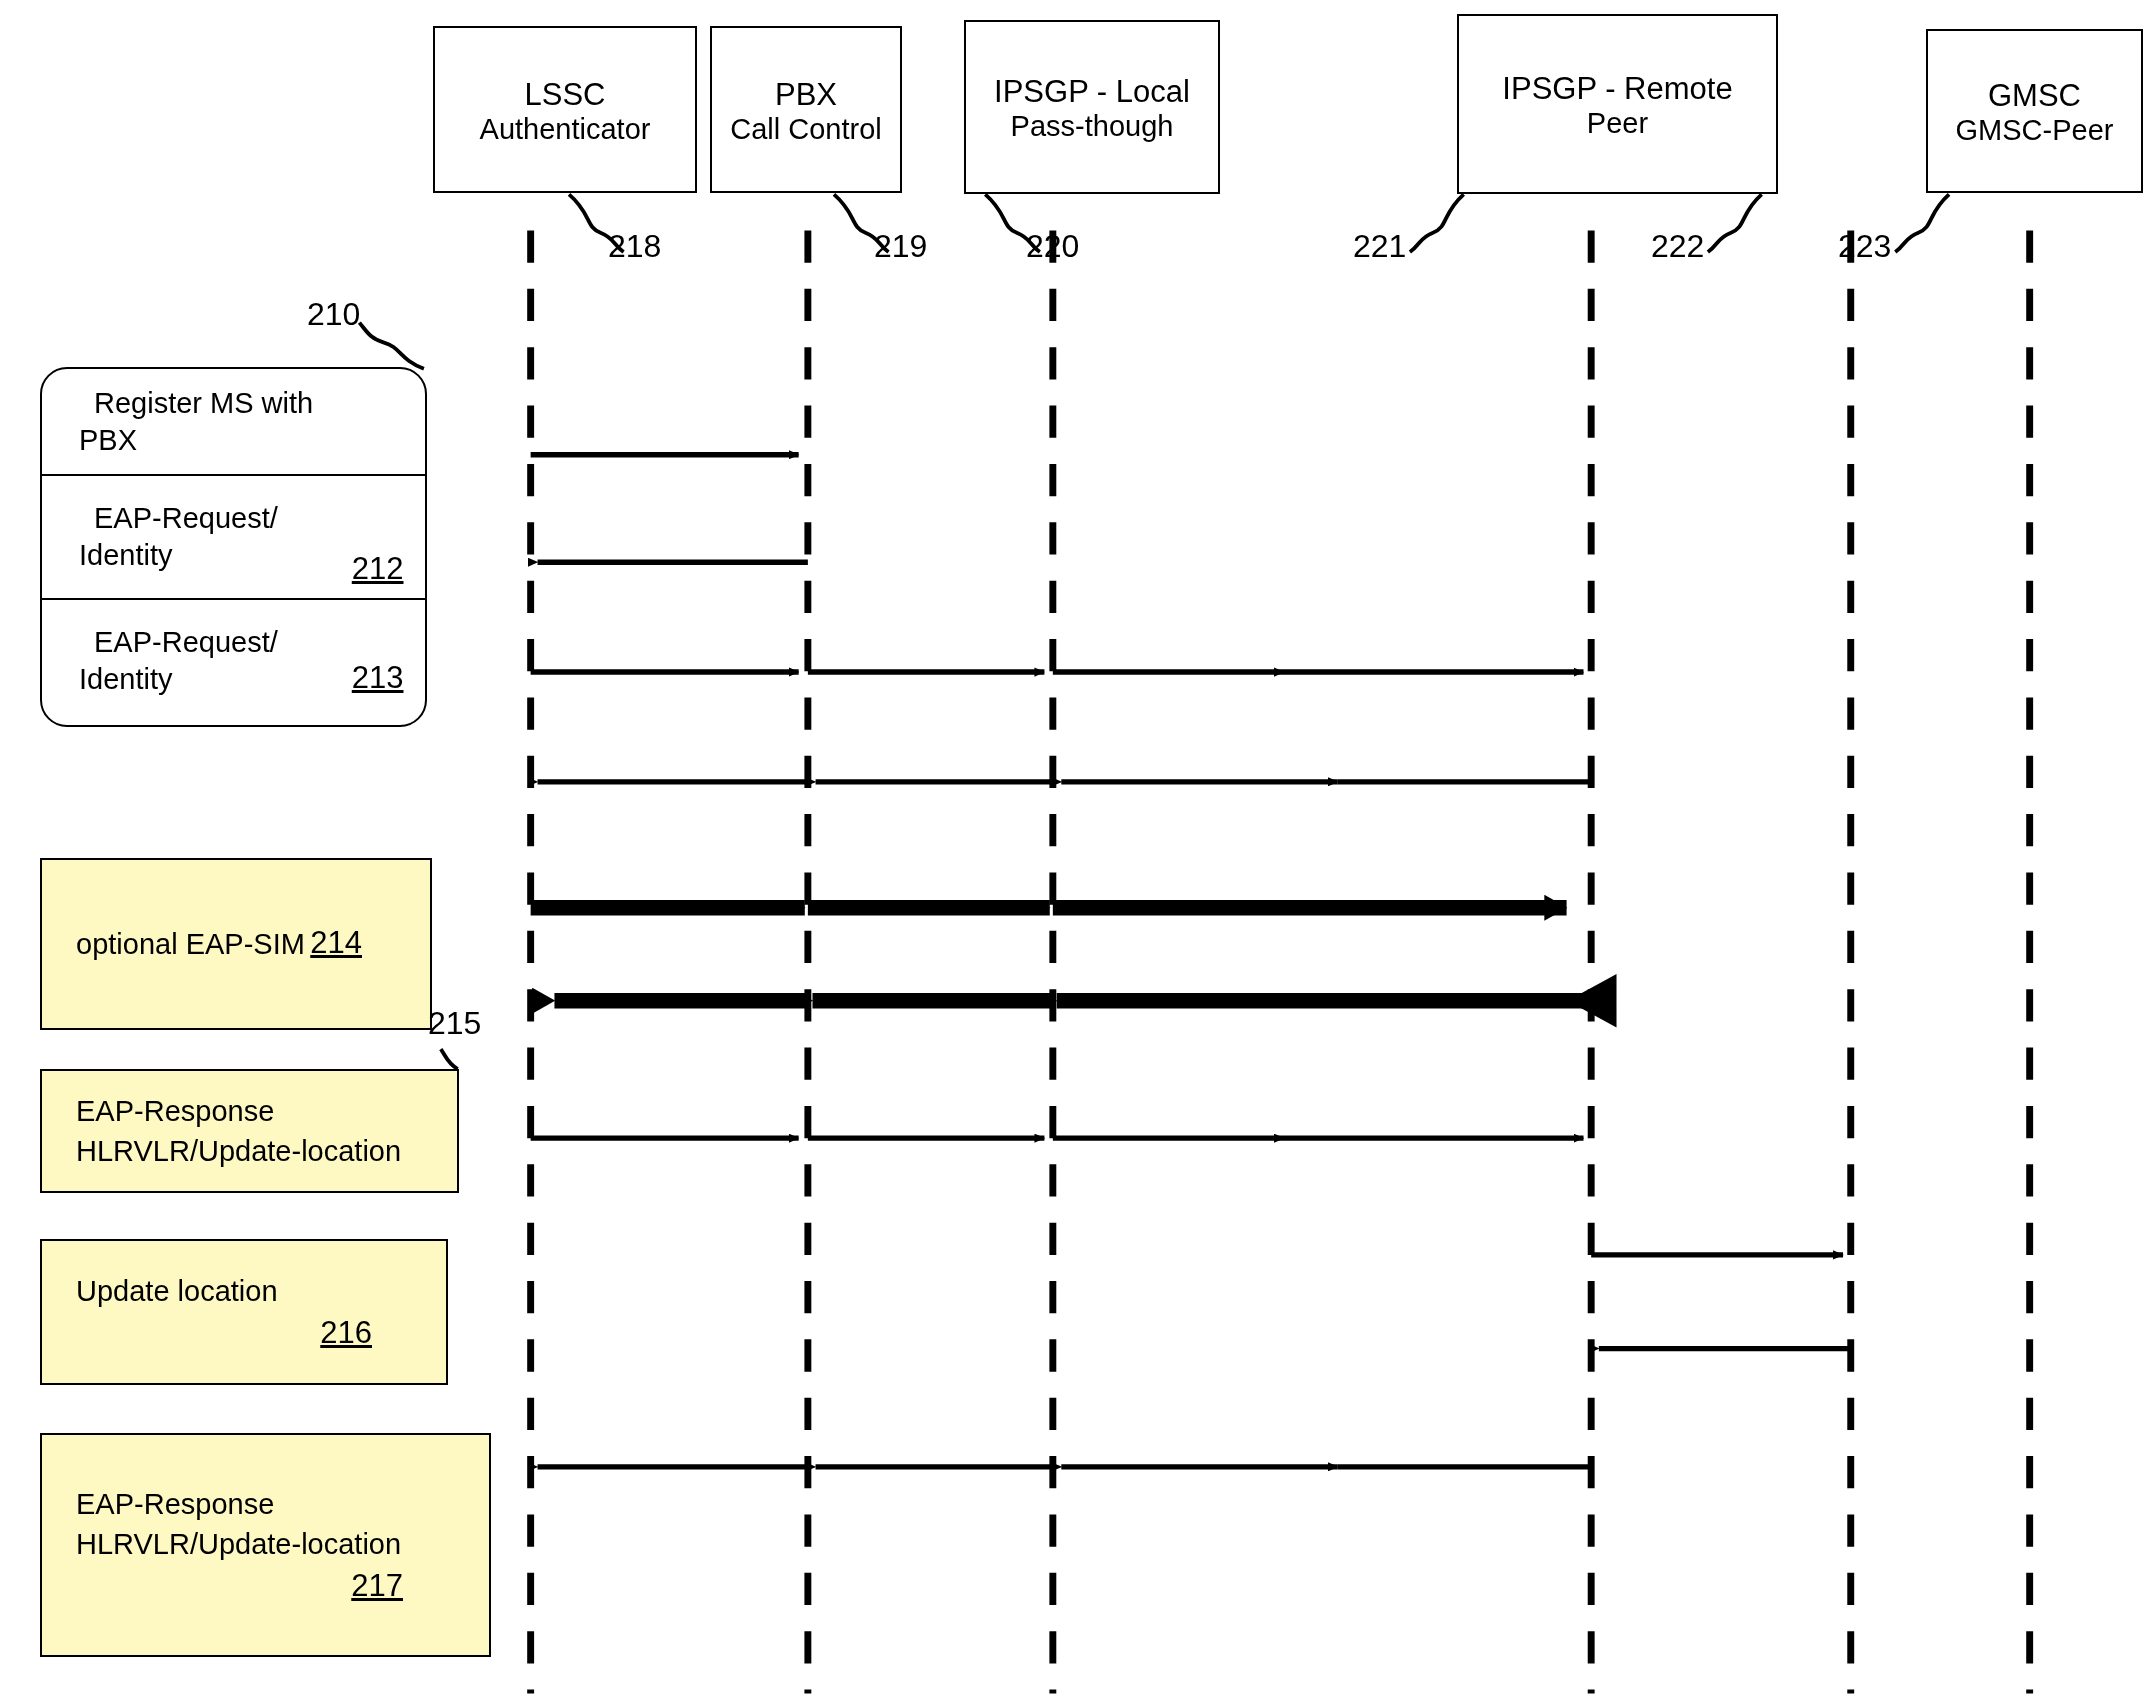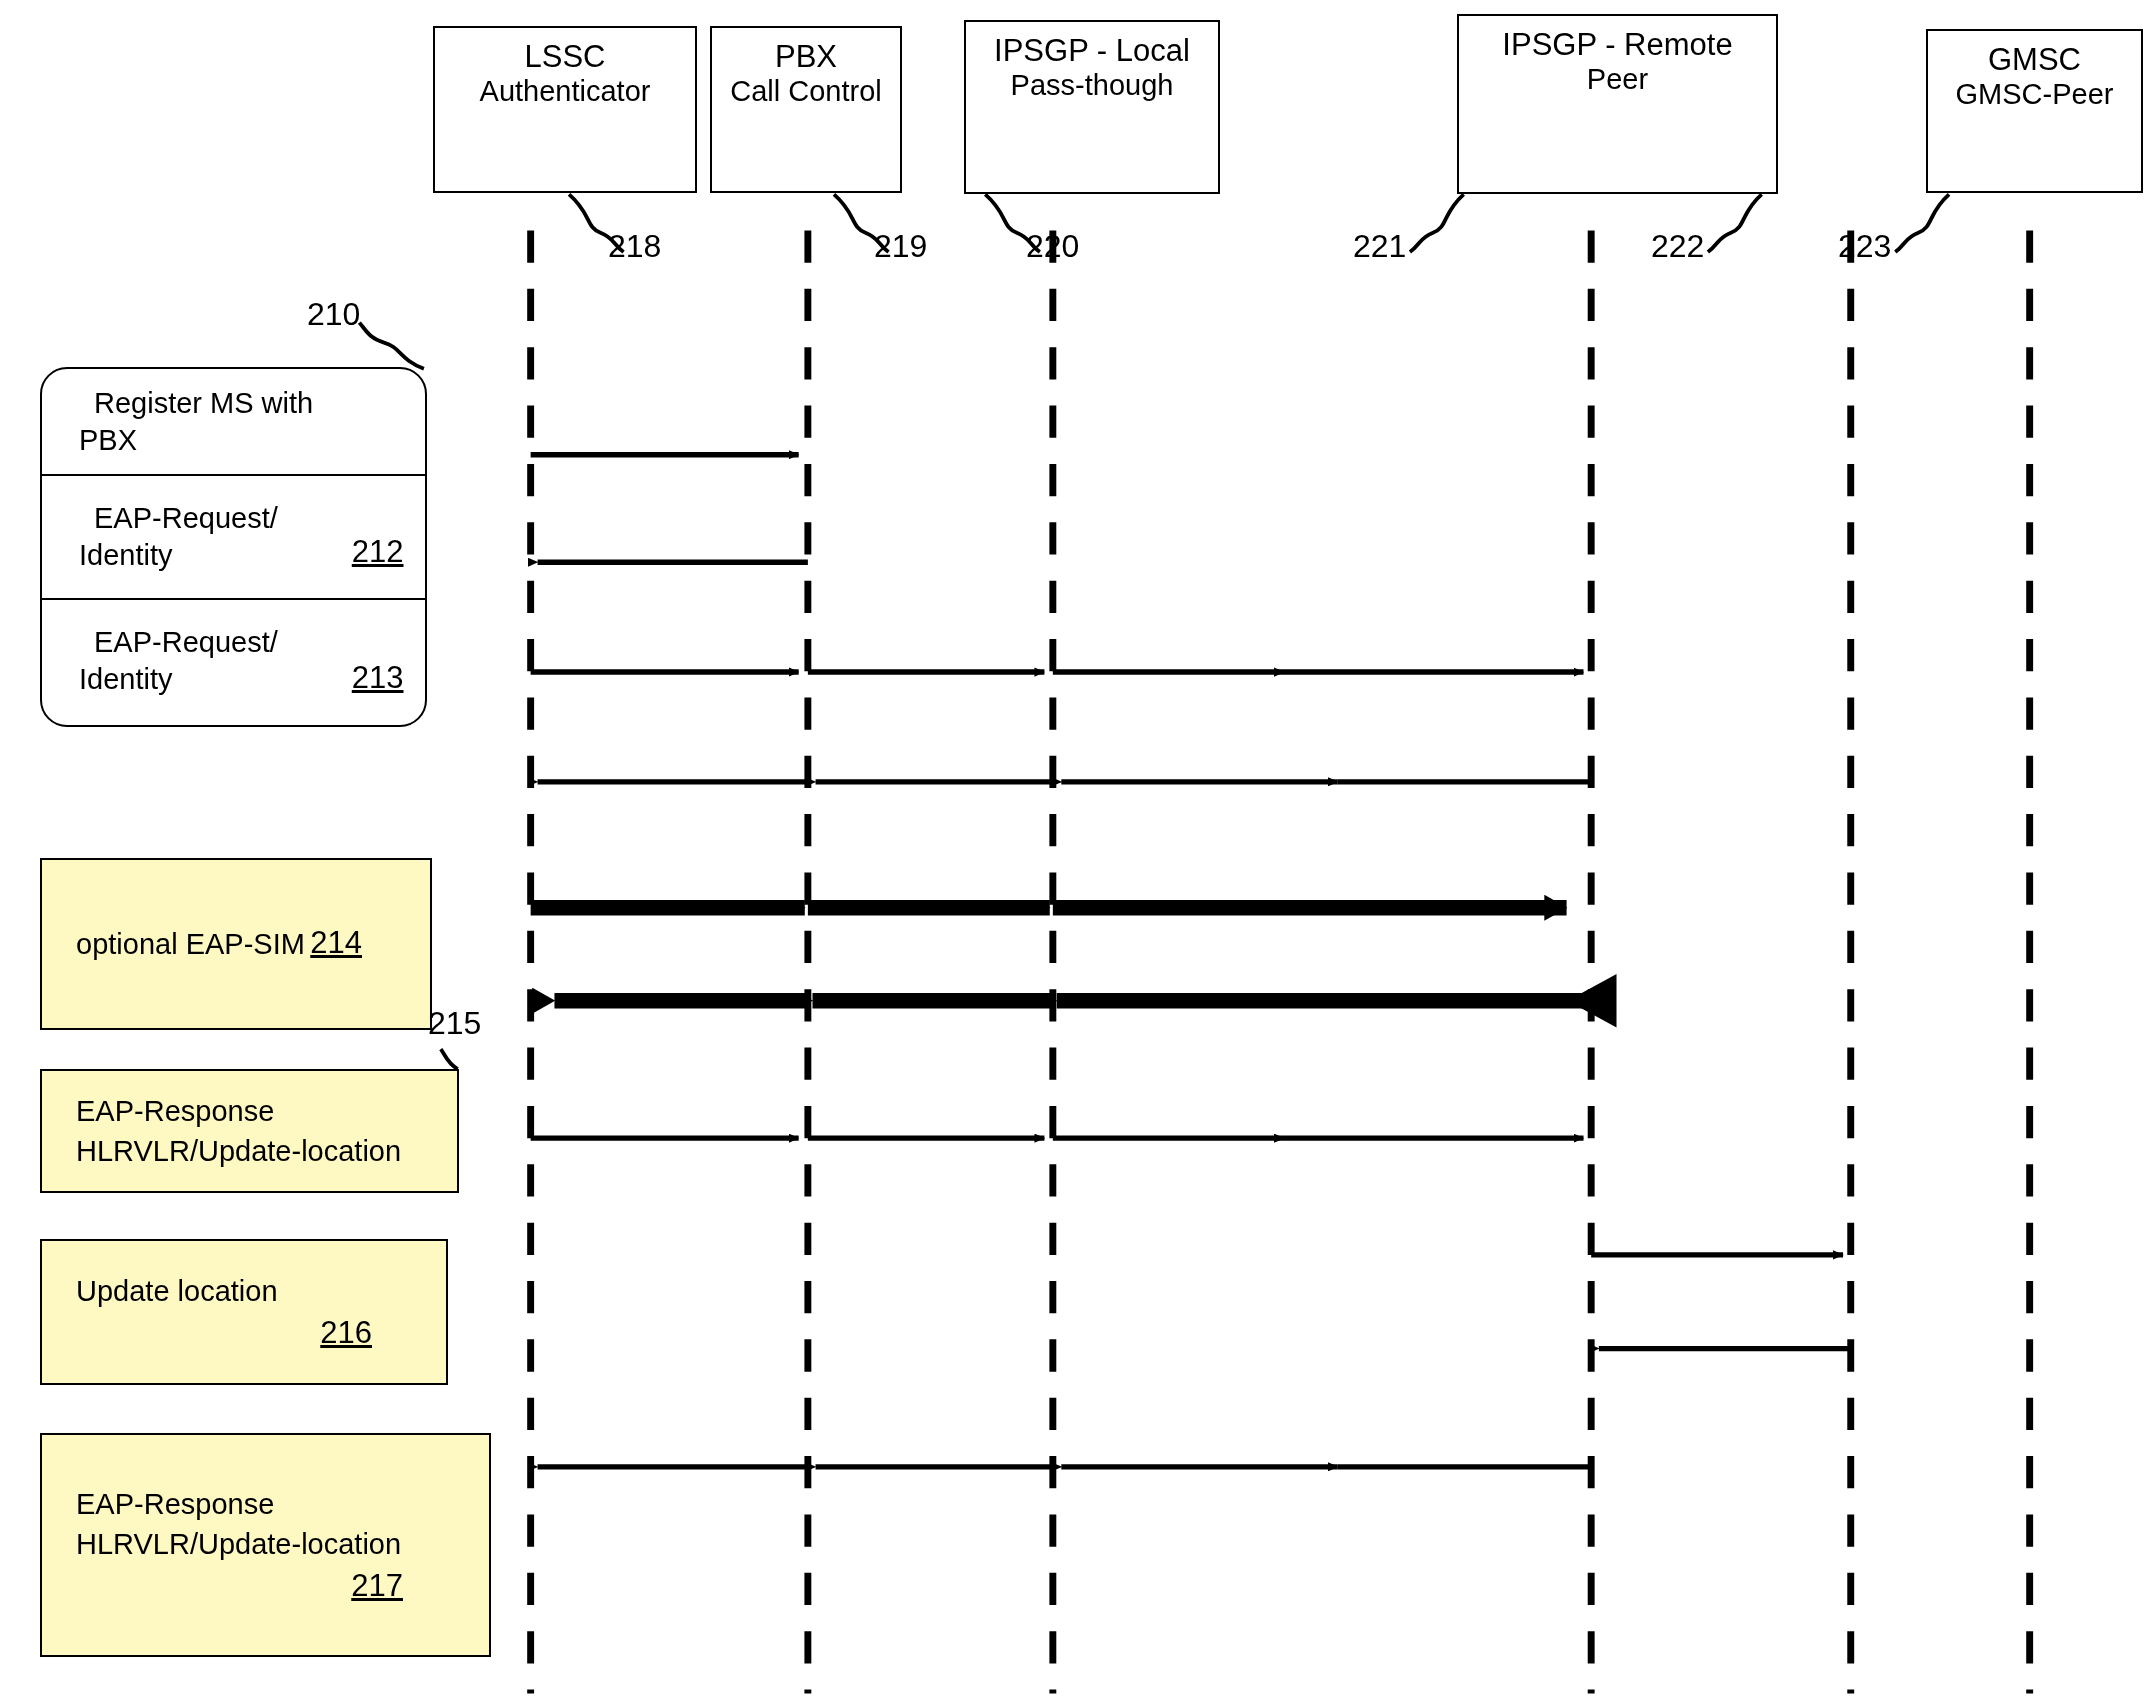--- a/index.html
+++ b/index.html
@@ -4,21 +4,21 @@
 <title>Sequence Diagram</title>
 <style>
   html,body{margin:0;padding:0;background:#fff;}
   body{width:2151px;height:1705px;position:relative;overflow:hidden;
        font-family:"Liberation Sans","DejaVu Sans",sans-serif;color:#000;}
   #stage{position:absolute;left:0;top:0;width:2151px;height:1705px;}
   svg#canvas{position:absolute;left:0;top:0;width:2151px;height:1705px;}
 
   
   .actor-box{position:absolute;border:2.3px solid #000;background:#fff;box-sizing:border-box;
-             display:flex;flex-direction:column;justify-content:flex-start;align-items:center;}
+             display:flex;flex-direction:column;justify-content:center;align-items:center;}
   .actor-title{font-size:31px;line-height:35px;padding-top:10.7px;white-space:nowrap;}
   .actor-sub{font-size:29px;line-height:34px;padding-bottom:7.7px;white-space:nowrap;}
 
   
   .label-table{position:absolute;border:2.3px solid #000;background:#fff;box-sizing:border-box;}
   .label-cell{border-bottom:2.3px solid #000;box-sizing:border-box;position:relative;
               display:flex;flex-direction:column;justify-content:center;}
   .label-cell:last-child{border-bottom:none;}
   .lc-line{font-size:29px;line-height:37px;padding-left:37px;white-space:nowrap;}
   .lc-line.indent{padding-left:52px;}
@@ -174,21 +174,21 @@
 
     <div class="label-cell" style="height:107px;">
       <div class="lc-line indent">Register MS with</div>
       <div class="lc-line">PBX</div>
     </div>
 
 
     <div class="label-cell" style="height:124px;">
       <div class="lc-line indent">EAP-Request/</div>
       <div class="lc-line">Identity</div>
-      <div class="lc-num" style="top:58px;text-decoration:underline;">212</div>
+      <div class="lc-num" style="top:75px;text-decoration:underline;">212</div>
     </div>
 
     <div class="label-cell" style="height:121px;">
       <div class="lc-line indent">EAP-Request/</div>
       <div class="lc-line">Identity</div>
       <div class="lc-num" style="top:60px;">213</div>
     </div>
   </div>
 
   <div class="label-box" style="left:40px;top:858px;width:392px;height:172px;">

